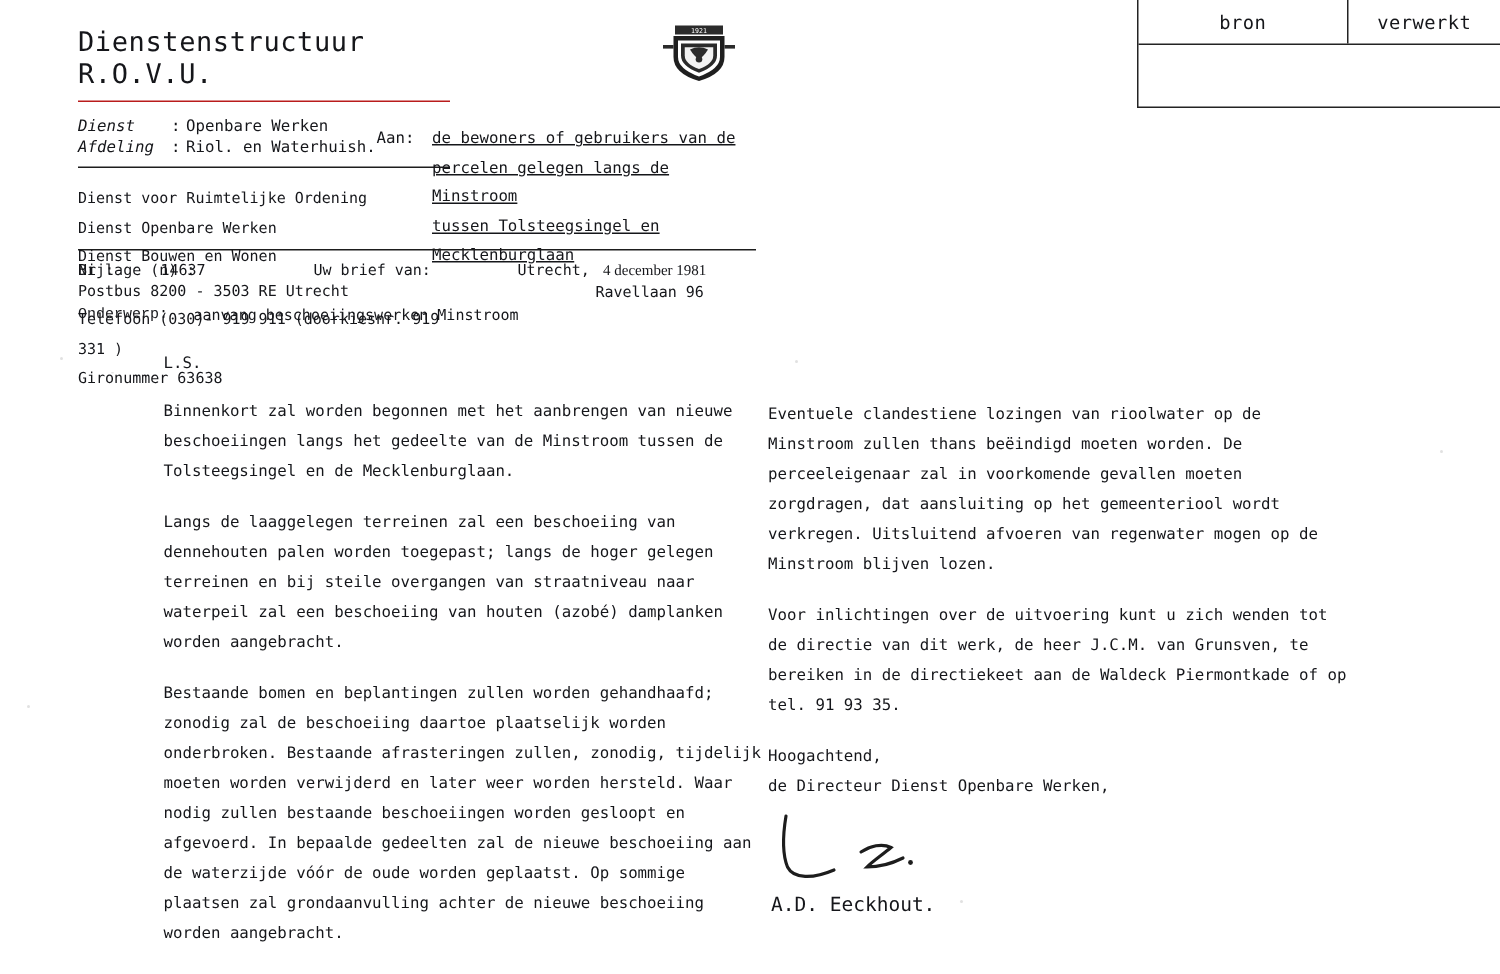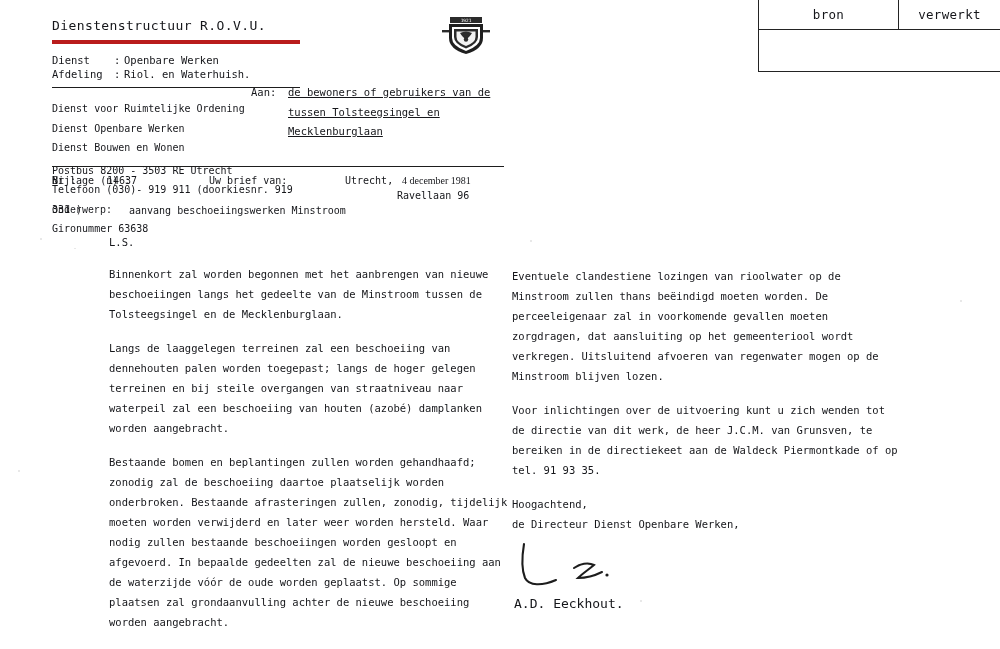--- a/index.html
+++ b/index.html
@@ -65,38 +65,38 @@
   }
 
   
   .letterhead {
     position: absolute;
     left: 52px;
     top: 18px;
     width: 452px;
   }
   .org-title {
-    font-size: 13px;
+    font-size: 18px;
     letter-spacing: .4px;
     padding-bottom: 7px;
-    border-bottom: 4px solid #b91c1c;
+    border-bottom: 1px solid #b91c1c;
     width: 248px;
   }
   .dienst-block {
     margin-top: 9px;
     width: 248px;
     border-bottom: 1px solid #1d1d1d;
     padding-bottom: 6px;
   }
   .kv-row {
     display: flex;
     font-size: 10.5px;
     line-height: 14px;
   }
-  .kv-row .k { width: 62px; }
+  .kv-row .k { width: 62px; font-style: italic; }
   .kv-row .sep { width: 10px; }
   .kv-row .v { flex: 1; }
 
   .addr-block {
     margin-top: 11px;
     width: 248px;
     font-size: 10px;
     line-height: 19.5px;
   }
   .addr-block .gap { height: 3px; }
@@ -266,20 +266,21 @@
     <circle cx="26" cy="23.5" r="2.2" fill="#2b2b2b"></circle>
     <rect x="2" y="14" width="7" height="2.4" fill="#2b2b2b"></rect>
     <rect x="43" y="14" width="7" height="2.4" fill="#2b2b2b"></rect>
   </svg>
 </div>
 
 <div class="aan-wrap">
   <span class="aan-label">Aan:</span>
   <div class="aan-lines">
     <div>de bewoners of gebruikers van de</div>
+    <div>percelen gelegen langs de Minstroom</div>
     <div>tussen Tolsteegsingel en Mecklenburglaan</div>
   </div>
 </div>
 
 <div class="rule-mid"></div>
 
 <div class="refs">
   <div class="refs-grid">
     <span class="c-nr-label">Nr :</span>
     <span class="c-nr-value">14637</span>

